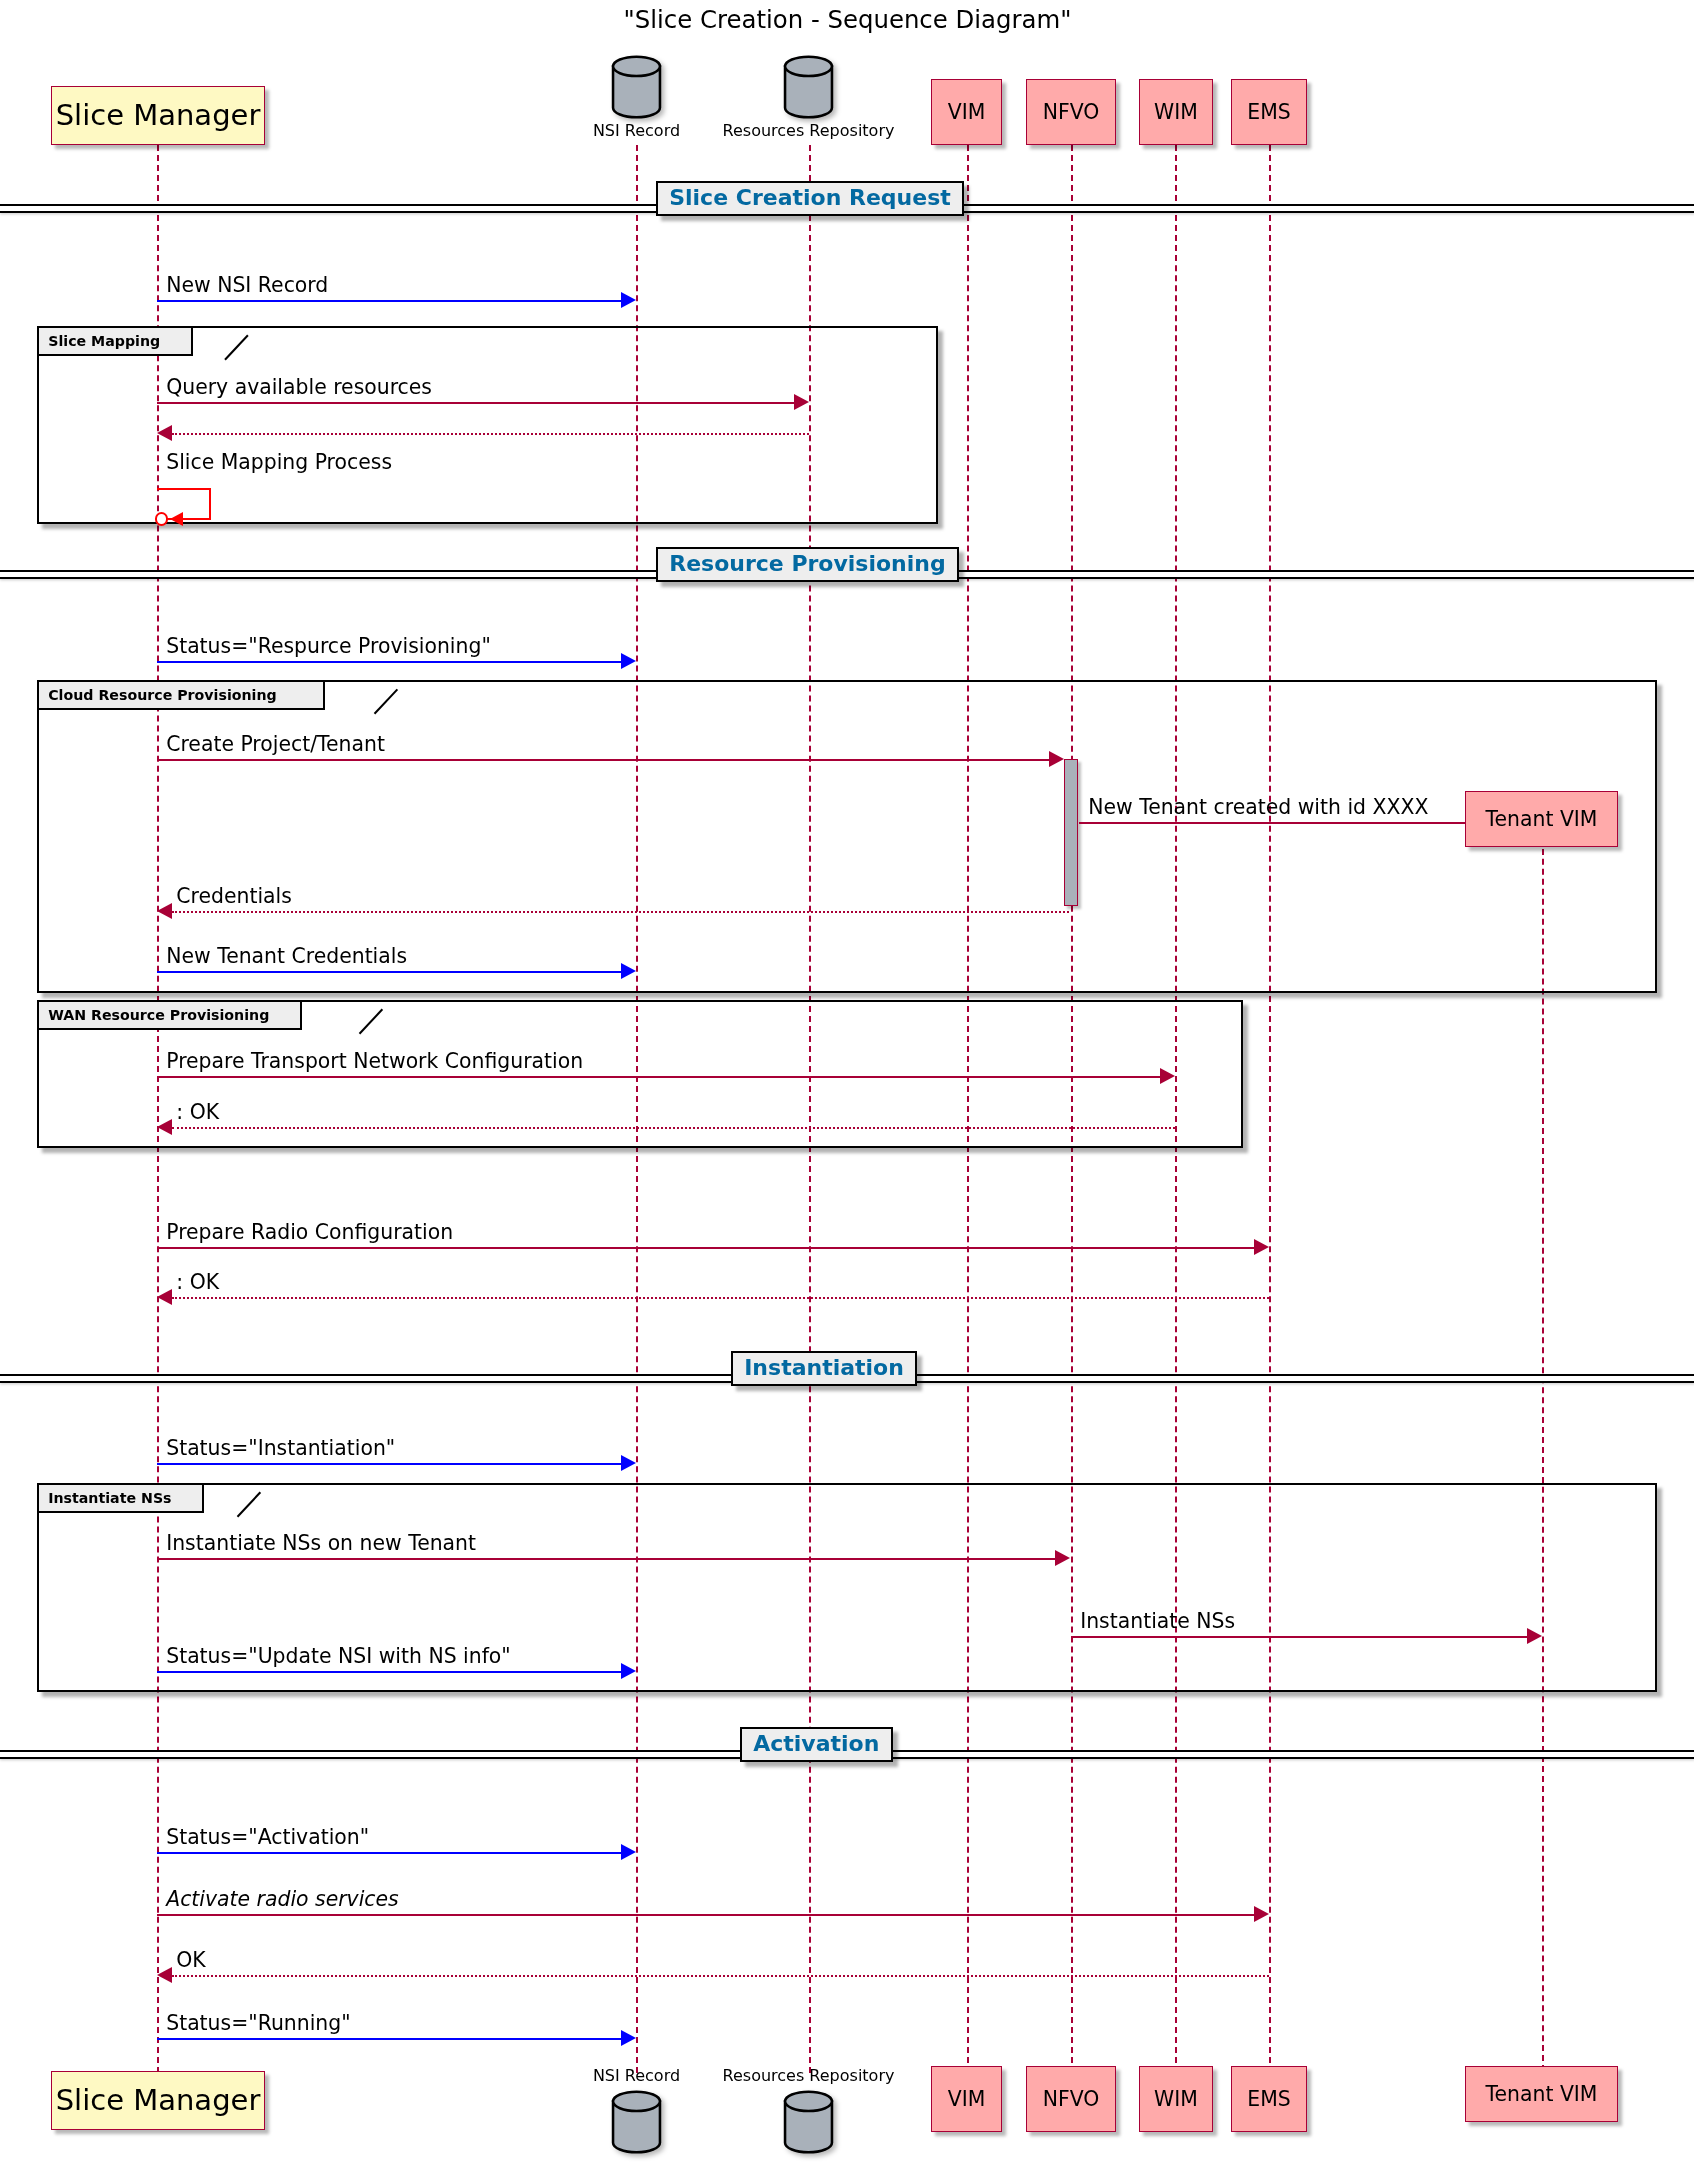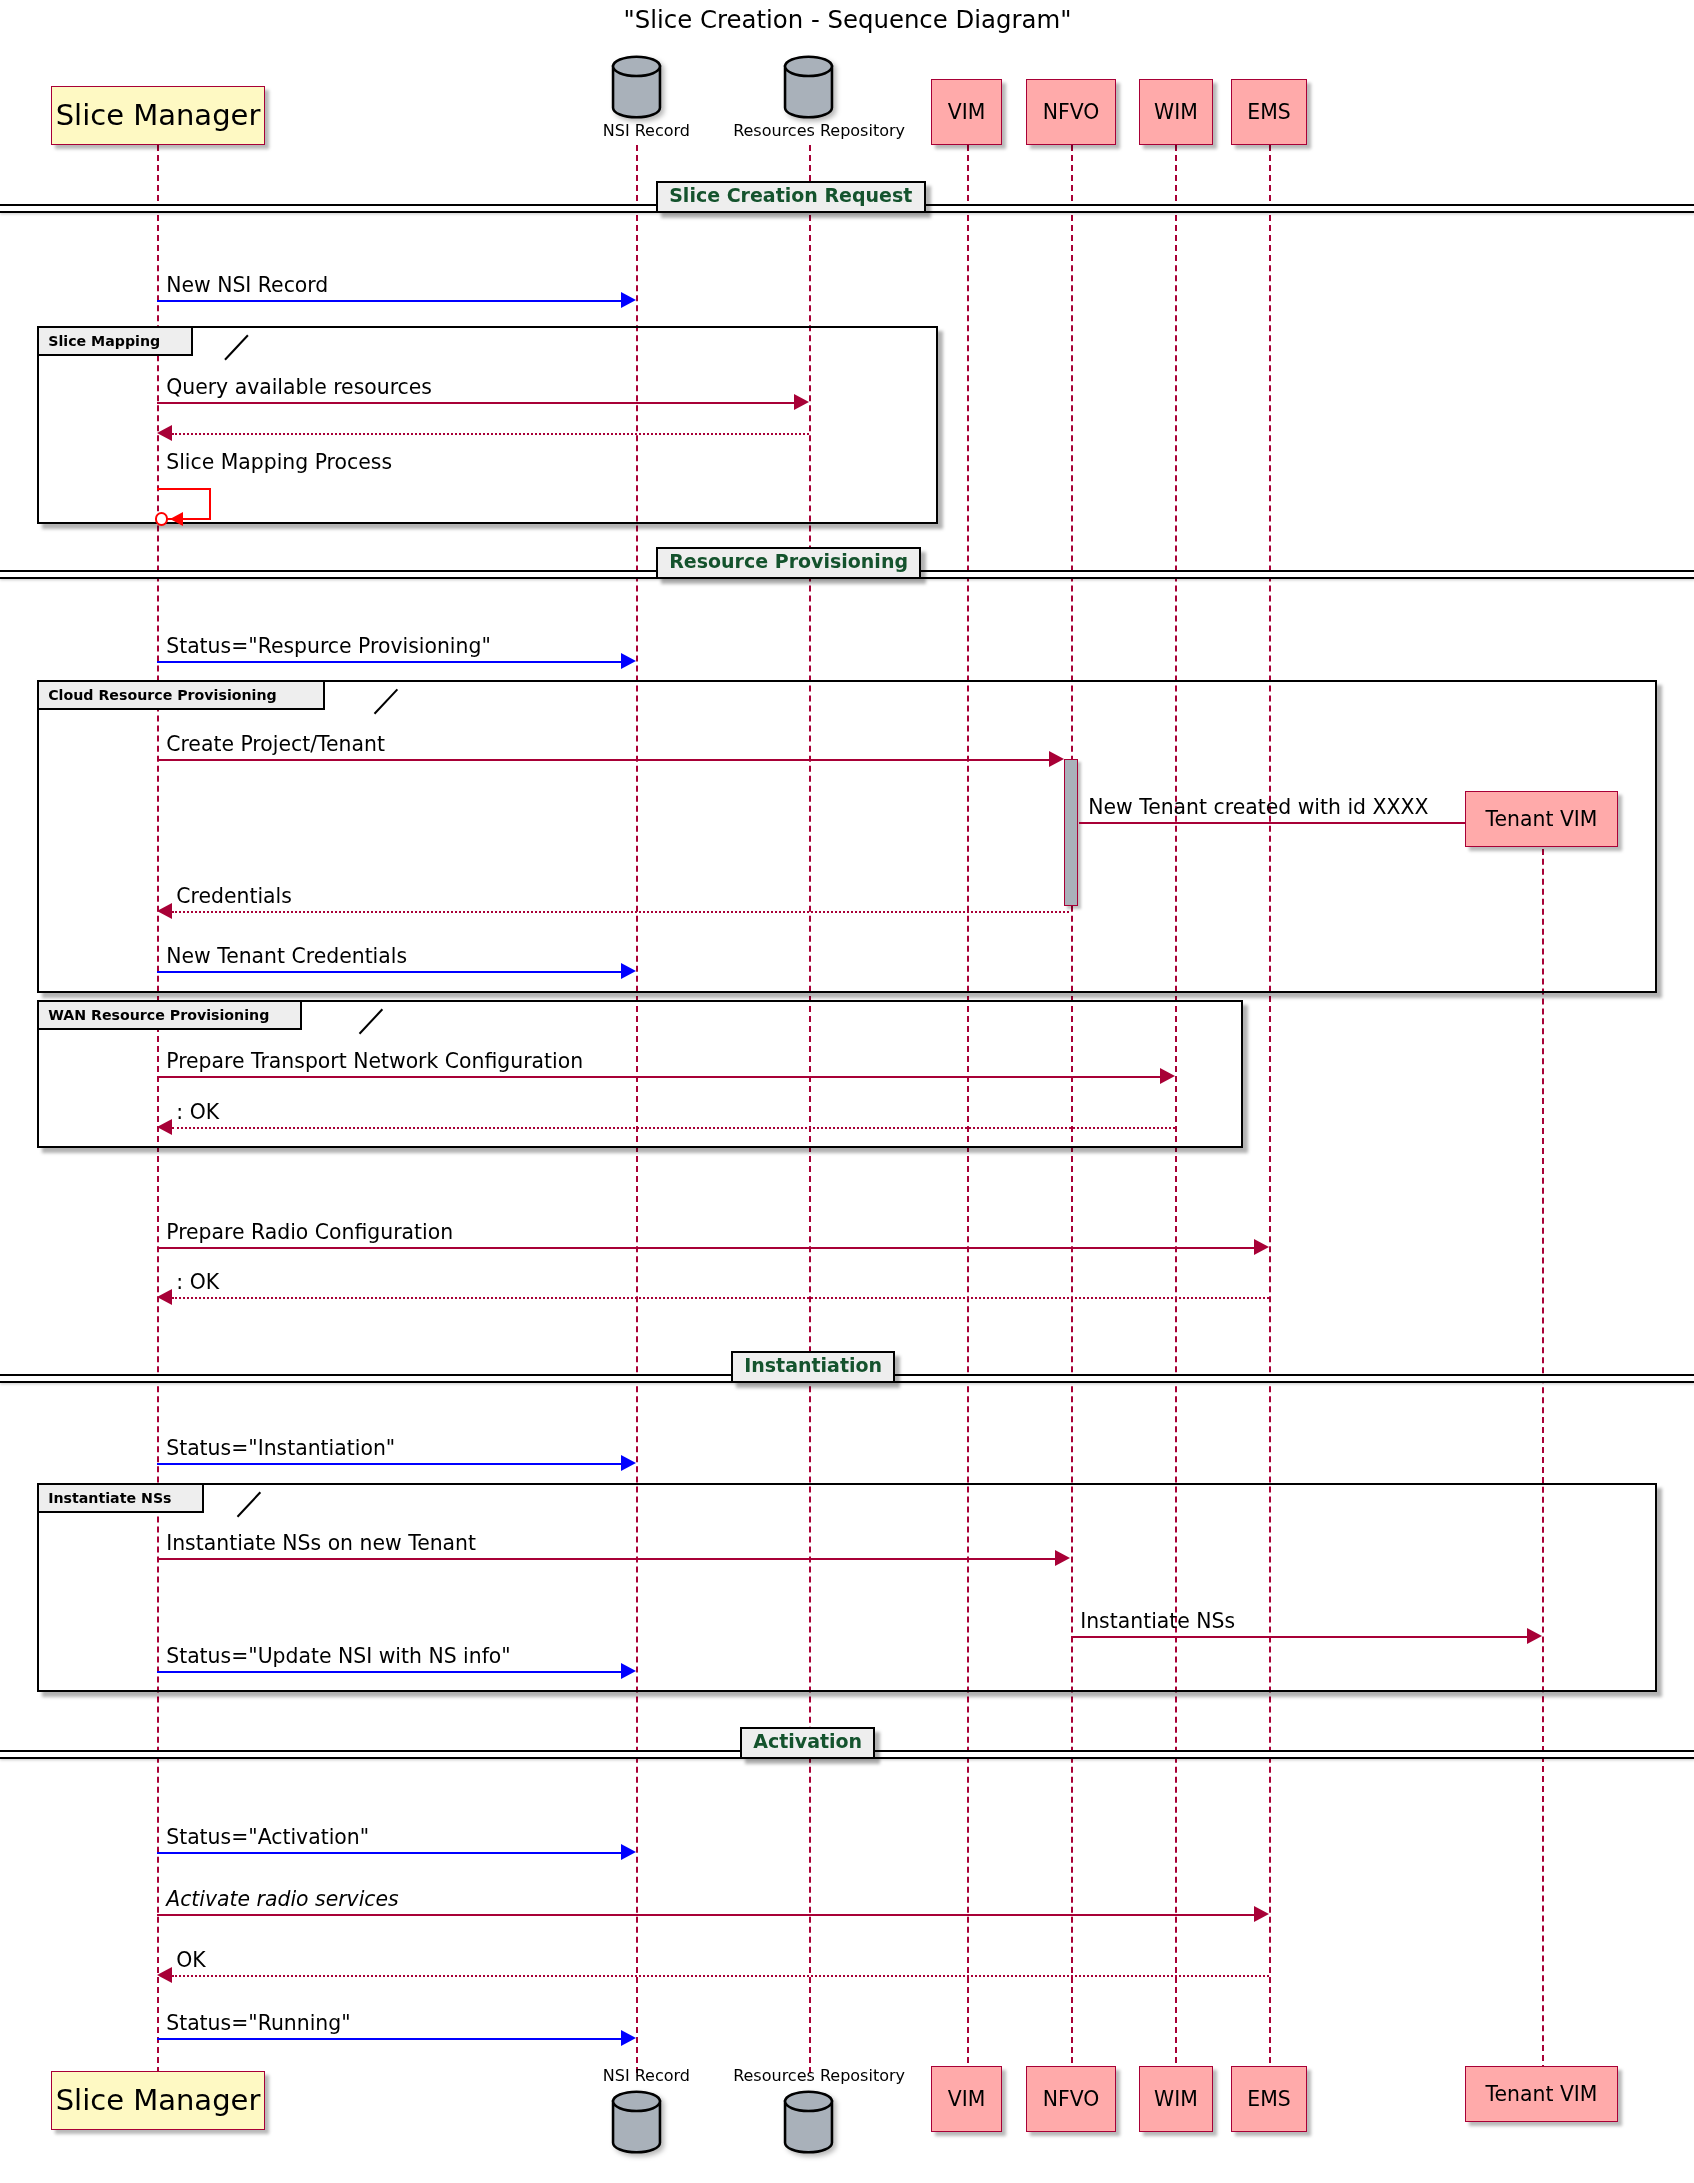--- a/index.html
+++ b/index.html
@@ -9,38 +9,38 @@
 
   
   .pbox{position:absolute;box-sizing:border-box;display:flex;align-items:center;justify-content:center;
         border:1.5px solid #A80036;background:#FFAAAA;color:#000;font-size:20.4px;line-height:1;
         box-shadow:4.1px 4.1px 3.1px rgba(0,0,0,.28);}
   .pbox.actor-sm{background:#fef9c3;border-color:#A80036;font-size:29px;}
   .pbox .plabel{white-space:nowrap;}
 
   
   .dbwrap{position:absolute;}
-  .dbname{position:absolute;font-size:16px;color:#000;white-space:nowrap;text-align:right;}
+  .dbname{position:absolute;font-size:16px;color:#000;white-space:nowrap;text-align:center;}
   .dbicon{position:absolute;filter:drop-shadow(3.1px 3.1px 2.5px rgba(0,0,0,.28));}
 
   
   .lifeline{position:absolute;width:0;border-left:2px dashed #A80036;}
 
   
   .activation{position:absolute;background:#A9B1BA;border:1.5px solid #A80036;box-sizing:border-box;
               box-shadow:3.1px 3.1px 2.5px rgba(0,0,0,.25);}
 
   
   .divider{position:absolute;left:0;width:1695px;height:0;}
   .divider .line{position:absolute;left:0;width:1695px;height:5.1px;
                  border-top:2px solid #000;border-bottom:2px solid #000;background:#fff;}
   .divider .dshadow{position:absolute;left:0;width:1695px;height:3.1px;background:rgba(0,0,0,.22);
                     filter:blur(1.5px);}
   .divider .dlabel{position:absolute;background:#EEEEEE;border:2px solid #000;
-                   font-size:19px;font-weight:bold;color:#14532d;padding:3.1px 11.2px 5.1px 11.2px;
+                   font-size:22px;font-weight:bold;color:#0369a1;padding:3.1px 11.2px 5.1px 11.2px;
                    white-space:nowrap;box-shadow:4.6px 4.6px 3.1px rgba(0,0,0,.3);line-height:1.05;}
 
   
   .group{position:absolute;box-sizing:border-box;border:2.5px solid #000;background:transparent;
          box-shadow:4.6px 4.6px 3.1px rgba(0,0,0,.3);}
   .gtab{position:absolute;top:0;left:0;background:#EEEEEE;border-right:2px solid #000;
         border-bottom:2px solid #000;color:#000;font-size:14.2px;font-weight:bold;
         padding:6.1px 23.4px 6.1px 9.2px;white-space:nowrap;line-height:1;}
   .gtab::after{content:"";position:absolute;right:-2px;top:0;width:0;height:0;
                border-top:0 solid transparent;}

